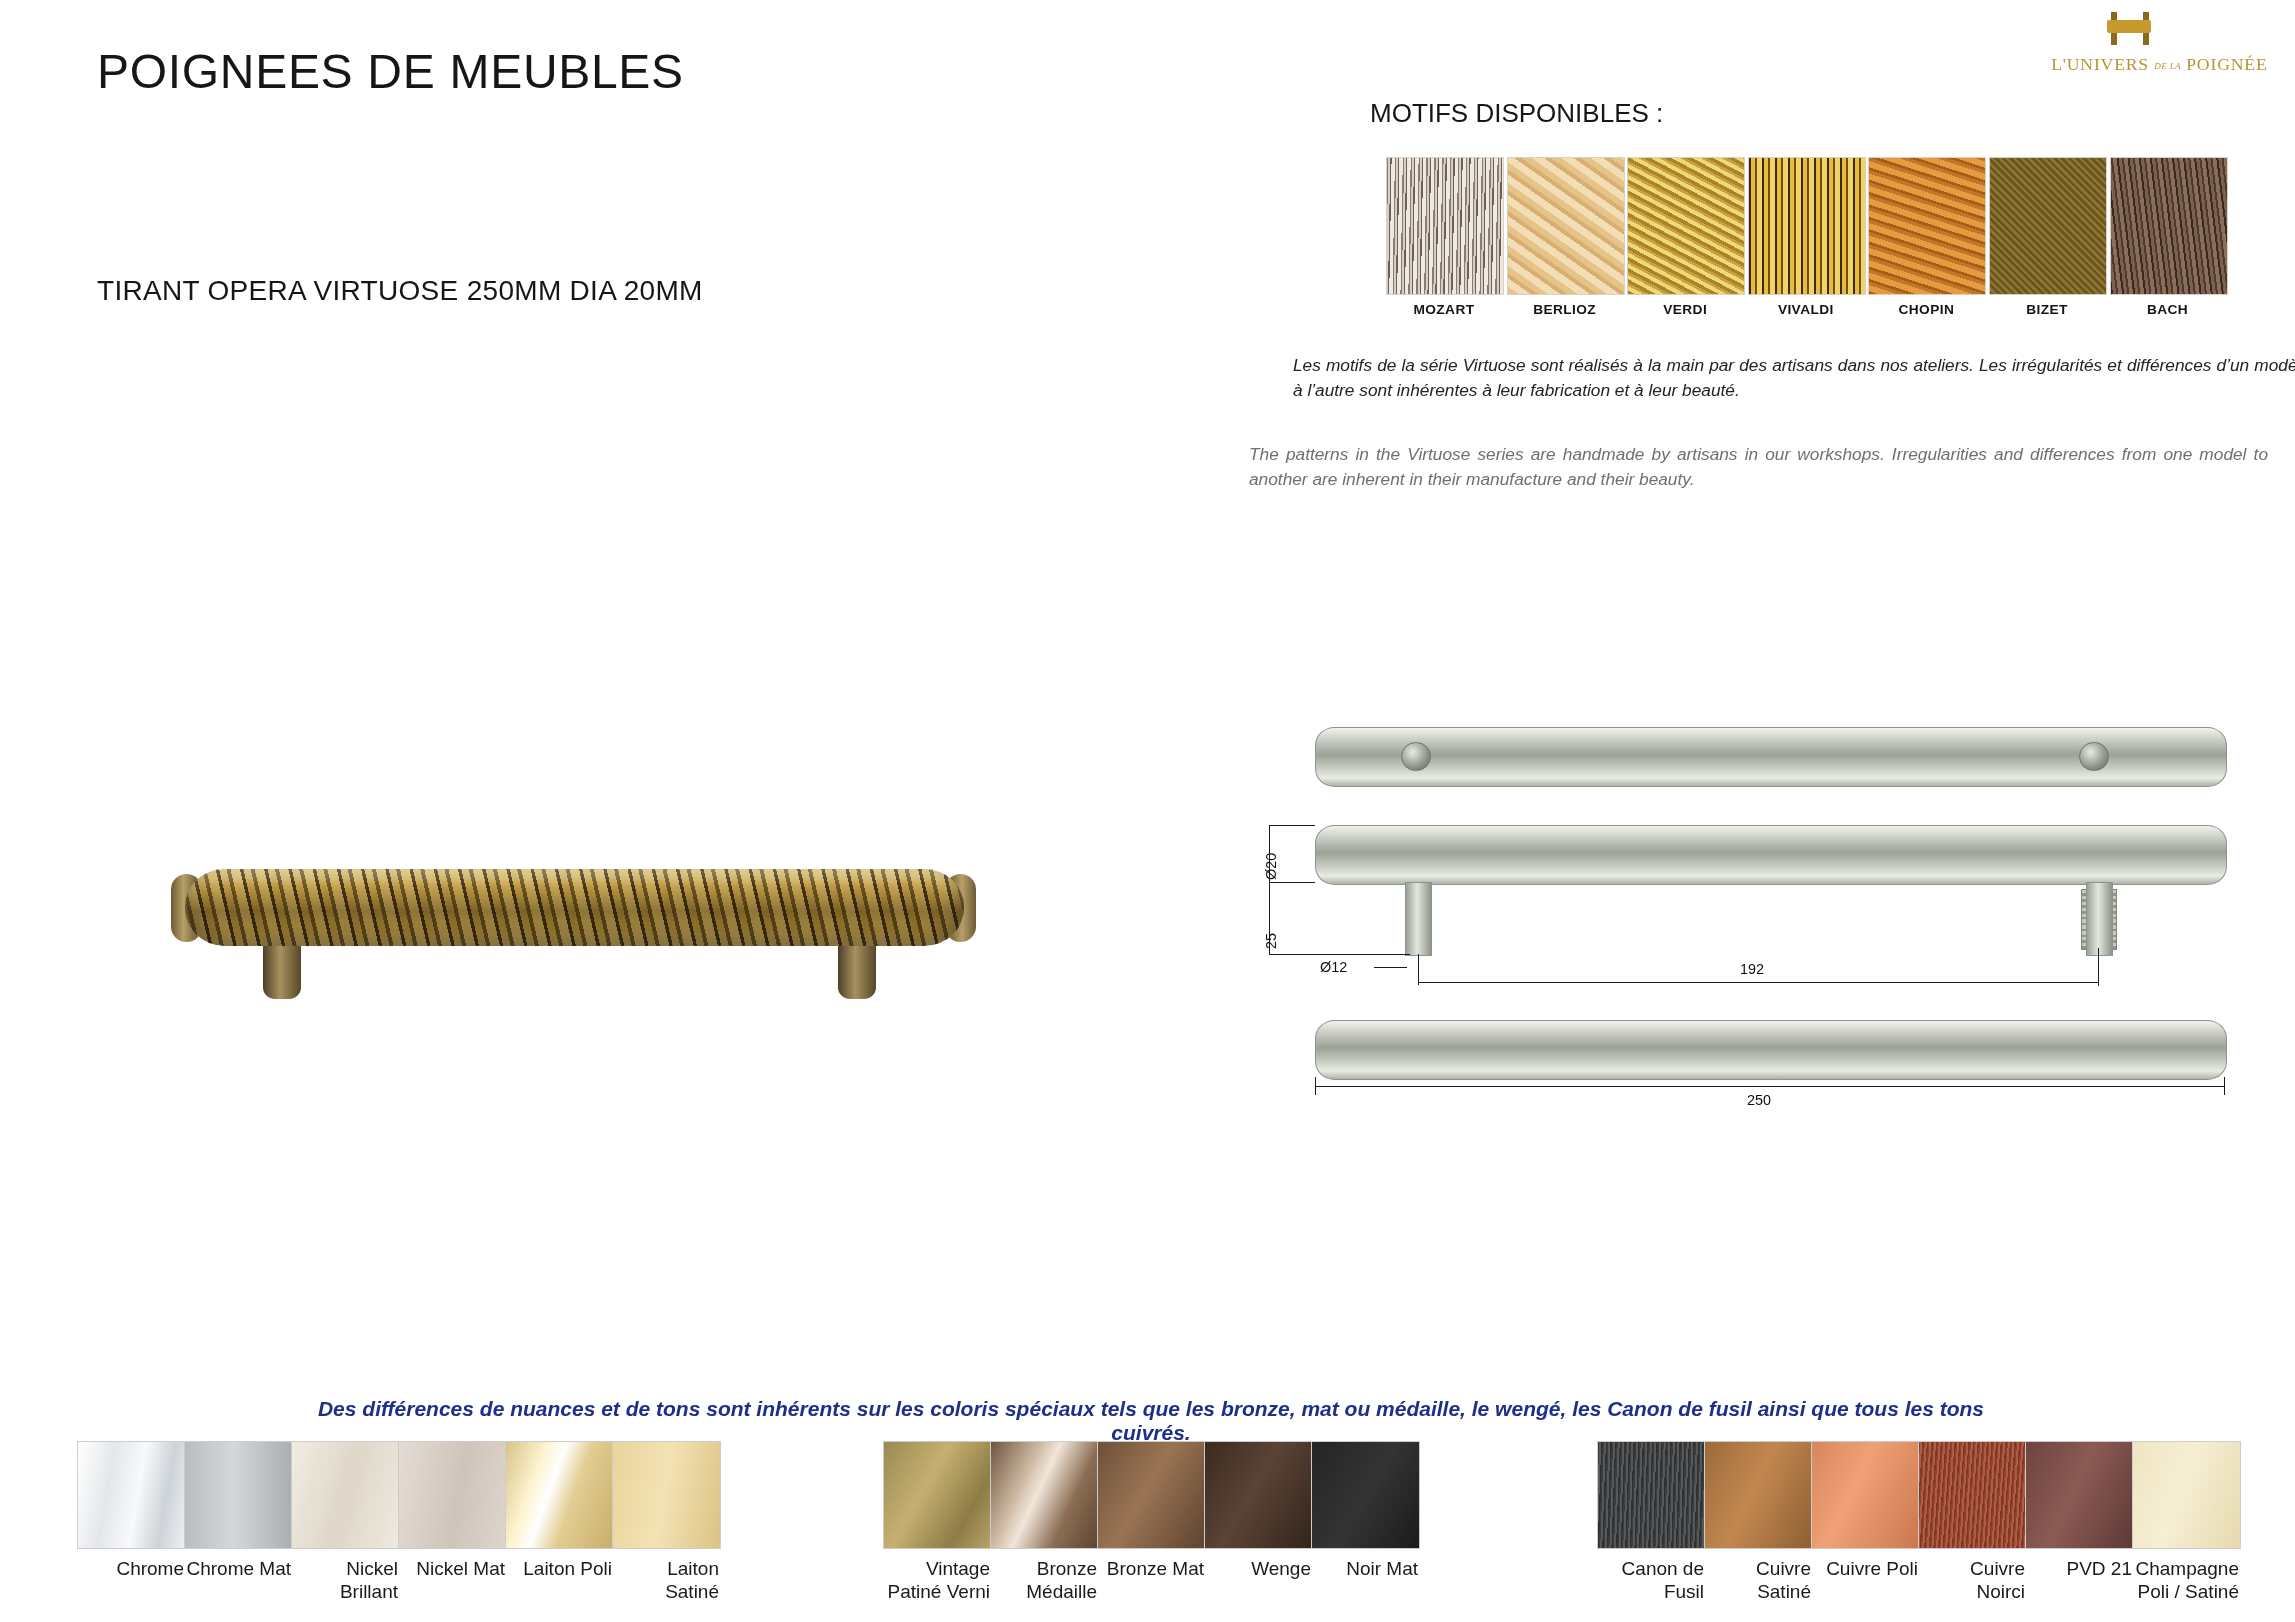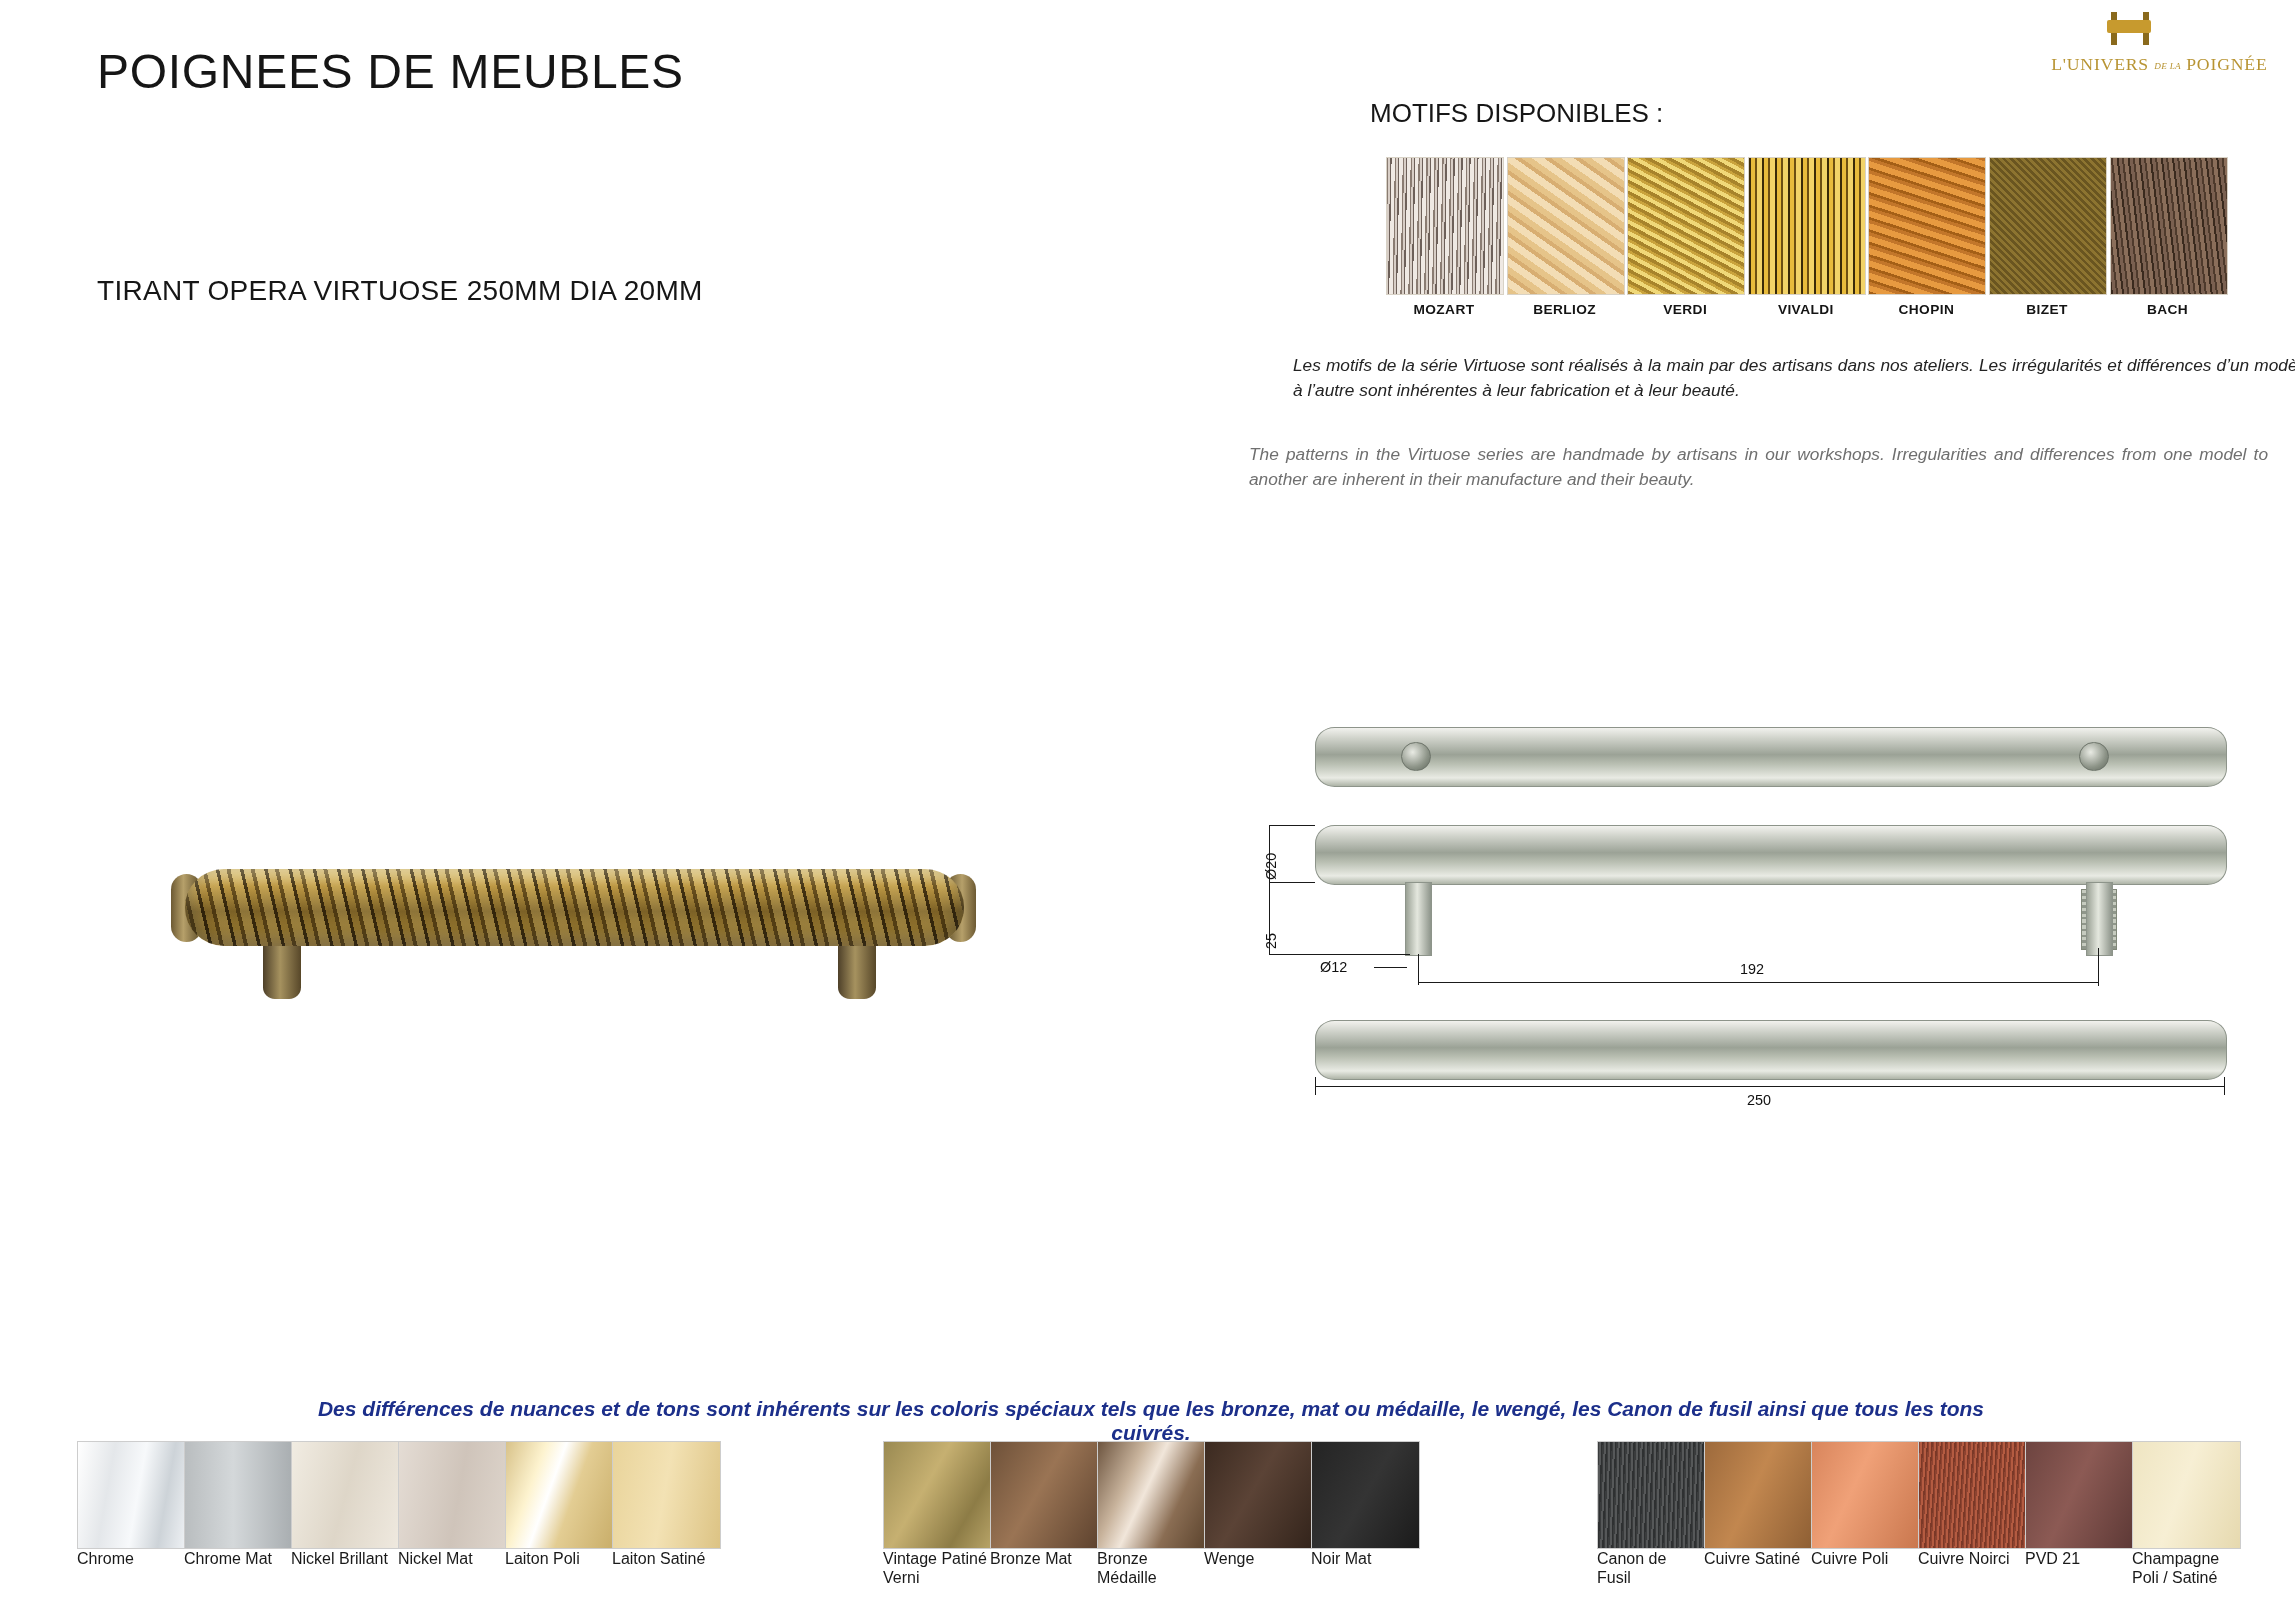--- a/index.html
+++ b/index.html
@@ -323,23 +323,23 @@
   .g3 { left: 1597px; }
   .fin {
     width: 107px;
   }
   .fin .sw {
     width: 107px;
     height: 106px;
     border: 0.7px solid #cdcdcd;
   }
   .fin .lbl {
-    margin-top: 0;
-    text-align: left;
-    font-size: 16px;
+    margin-top: 9px;
+    text-align: right;
+    font-size: 19px;
     line-height: 1.2;
     color: #1a1a1a;
   }
 
   .f-chrome { background: linear-gradient(100deg, #ffffff 0%, #e4e7ea 30%, #f7f9fb 55%, #cdd3d8 78%, #eef1f4 100%); }
   .f-chrome-mat { background: linear-gradient(90deg, #b9bdbf, #d4d8da 45%, #a9aeb1); }
   .f-nickel-brillant { background: linear-gradient(105deg, #f1ece2, #ded6c8 50%, #efe9df); }
   .f-nickel-mat { background: linear-gradient(100deg, #e4dcd4, #cfc4ba 55%, #ded5cc); }
   .f-laiton-poli { background: linear-gradient(110deg, #d8c289 0%, #fdf3cf 28%, #ffffff 42%, #e3cd93 60%, #c9ae6a 100%); }
   .f-laiton-satine { background: linear-gradient(100deg, #e9d49b, #f3e2b4 48%, #dcc384); }
@@ -483,28 +483,28 @@
     <div class="lbl">Laiton Satiné</div>
   </div>
 </div>
 
 <div class="finish-group g2">
   <div class="fin">
     <div class="sw f-vintage"></div>
     <div class="lbl">Vintage Patiné Verni</div>
   </div>
   <div class="fin">
+    <div class="sw f-bronze-medaille"></div>
+    <div class="lbl">Bronze Médaille</div>
+  </div>
+  <div class="fin">
     <div class="sw f-bronze-mat"></div>
     <div class="lbl">Bronze Mat</div>
   </div>
   <div class="fin">
-    <div class="sw f-bronze-medaille"></div>
-    <div class="lbl">Bronze Médaille</div>
-  </div>
-  <div class="fin">
     <div class="sw f-wenge"></div>
     <div class="lbl">Wenge</div>
   </div>
   <div class="fin">
     <div class="sw f-noir-mat"></div>
     <div class="lbl">Noir Mat</div>
   </div>
 </div>
 
 <div class="finish-group g3">

